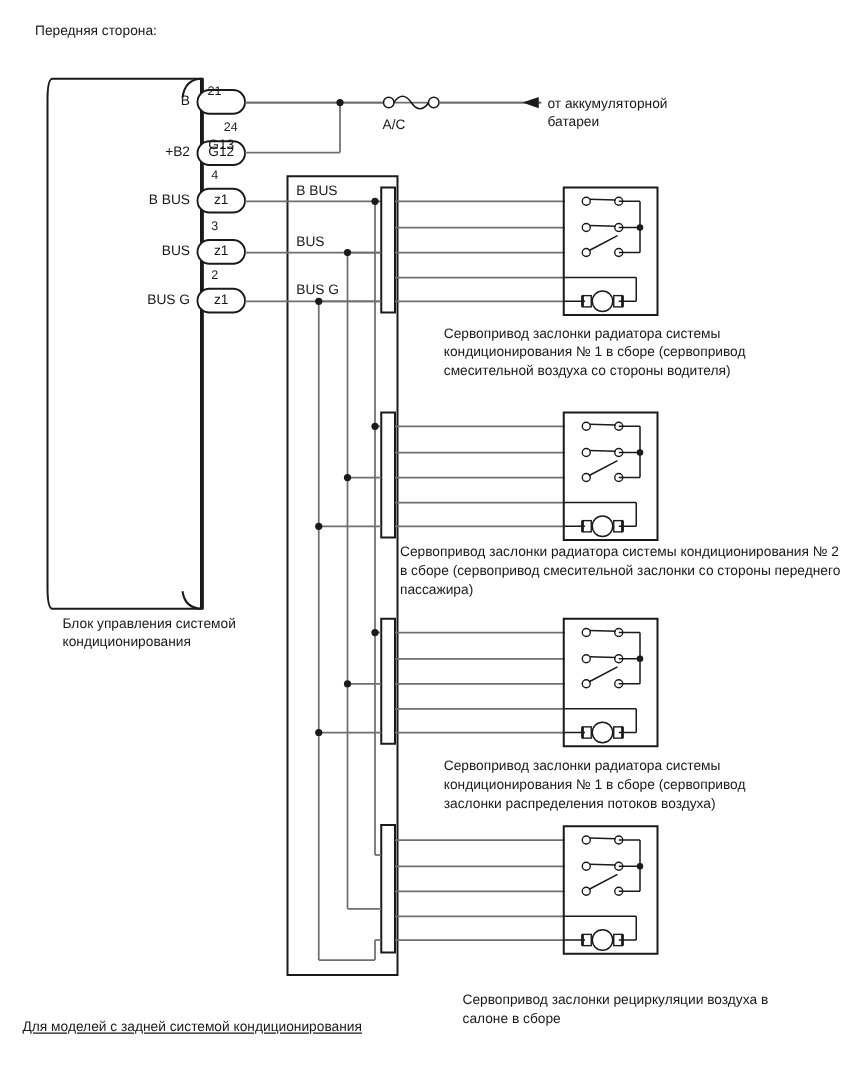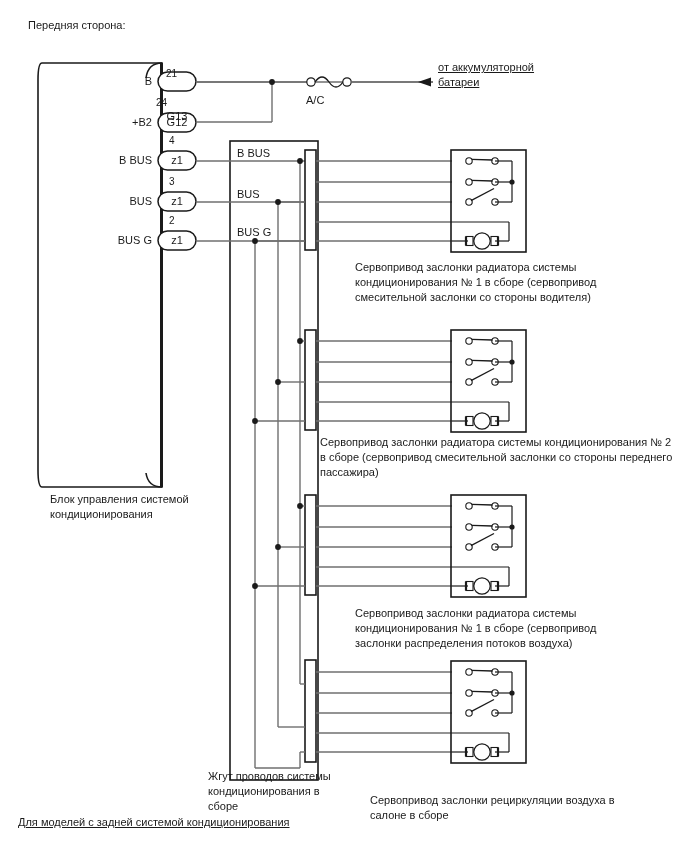--- a/index.html
+++ b/index.html
@@ -213,71 +213,66 @@
 
   <div class="txt" style="left:28px;top:18px;">Передняя сторона:</div>
 
   <div class="pinlabel" style="left:60px;top:75px;width:92px;">B</div>
   <div class="pinlabel" style="left:60px;top:116px;width:92px;">+B2</div>
   <div class="pinlabel" style="left:60px;top:154px;width:92px;">B BUS</div>
   <div class="pinlabel" style="left:60px;top:195px;width:92px;">BUS</div>
   <div class="pinlabel" style="left:60px;top:234px;width:92px;">BUS G</div>
 
   <div class="pinnum" style="left:166px;top:56px;margin-top:12px;">21</div>
-  <div class="pinnum" style="left:156px;top:97px;">24</div>
+  <div class="pinnum" style="left:179px;top:97px;">24</div>
   <div class="pinnum" style="left:169px;top:135px;">4</div>
   <div class="pinnum" style="left:169px;top:176px;">3</div>
   <div class="pinnum" style="left:169px;top:215px;">2</div>
 
   <div class="pincode" style="left:159px;top:75px;margin-top:35px;">G13</div>
   <div class="pincode" style="left:159px;top:116px;">G12</div>
   <div class="pincode" style="left:159px;top:154px;">z1</div>
   <div class="pincode" style="left:159px;top:195px;">z1</div>
   <div class="pincode" style="left:159px;top:234px;">z1</div>
 
   <div class="acl" style="left:306px;top:94px;">A/C</div>
 
-  <div class="cap" style="left:438px;top:60px;width:180px;text-decoration:underline;">
+  <div class="cap" style="left:438px;top:76px;width:180px;">
     <span>от аккумуляторной</span><br>
     <span>батареи</span>
   </div>
 
   <div class="buslbl" style="left:237px;top:147px;">B BUS</div>
   <div class="buslbl" style="left:237px;top:188px;">BUS</div>
   <div class="buslbl" style="left:237px;top:226px;">BUS G</div>
 
   <div class="cap" style="left:50px;top:492px;width:190px;">
     <span>Блок управления системой</span><br>
     <span>кондиционирования</span>
   </div>
 
   <div class="cap" style="left:355px;top:260px;width:280px;">
     <span>Сервопривод заслонки радиатора системы</span><br>
     <span>кондиционирования № 1 в сборе (сервопривод</span><br>
-    <span>смесительной заслонки со стороны водителя)</span>
+    <span>смесительной воздуха со стороны водителя)</span>
   </div>
 
   <div class="cap" style="left:320px;top:435px;width:368px;">
     <span>Сервопривод заслонки радиатора системы кондиционирования № 2</span><br>
     <span>в сборе (сервопривод смесительной заслонки со стороны переднего</span><br>
     <span>пассажира)</span>
   </div>
 
   <div class="cap" style="left:355px;top:606px;width:290px;">
     <span>Сервопривод заслонки радиатора системы</span><br>
     <span>кондиционирования № 1 в сборе (сервопривод</span><br>
     <span>заслонки распределения потоков воздуха)</span>
   </div>
 
   <div class="cap" style="left:370px;top:769px;width:300px;margin-top:24px;">
     <span>Сервопривод заслонки рециркуляции воздуха в</span><br>
     <span>салоне в сборе</span>
   </div>
 
-  <div class="cap" style="left:208px;top:769px;width:150px;">
-    <span>Жгут проводов системы</span><br>
-    <span>кондиционирования в</span><br>
-    <span>сборе</span>
-  </div>
 
   <div class="txt" style="left:18px;top:815px;text-decoration:underline;">Для моделей с задней системой кондиционирования</div>
 
 </div>
 
 </body></html>

